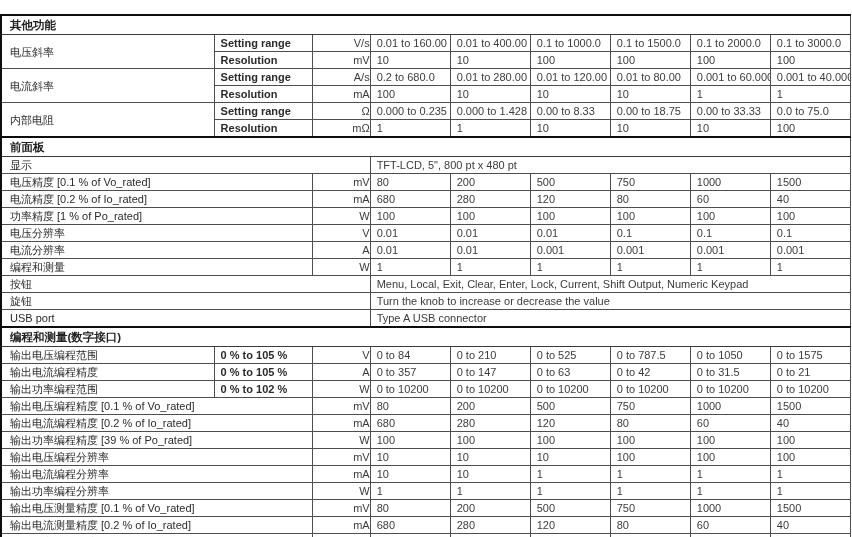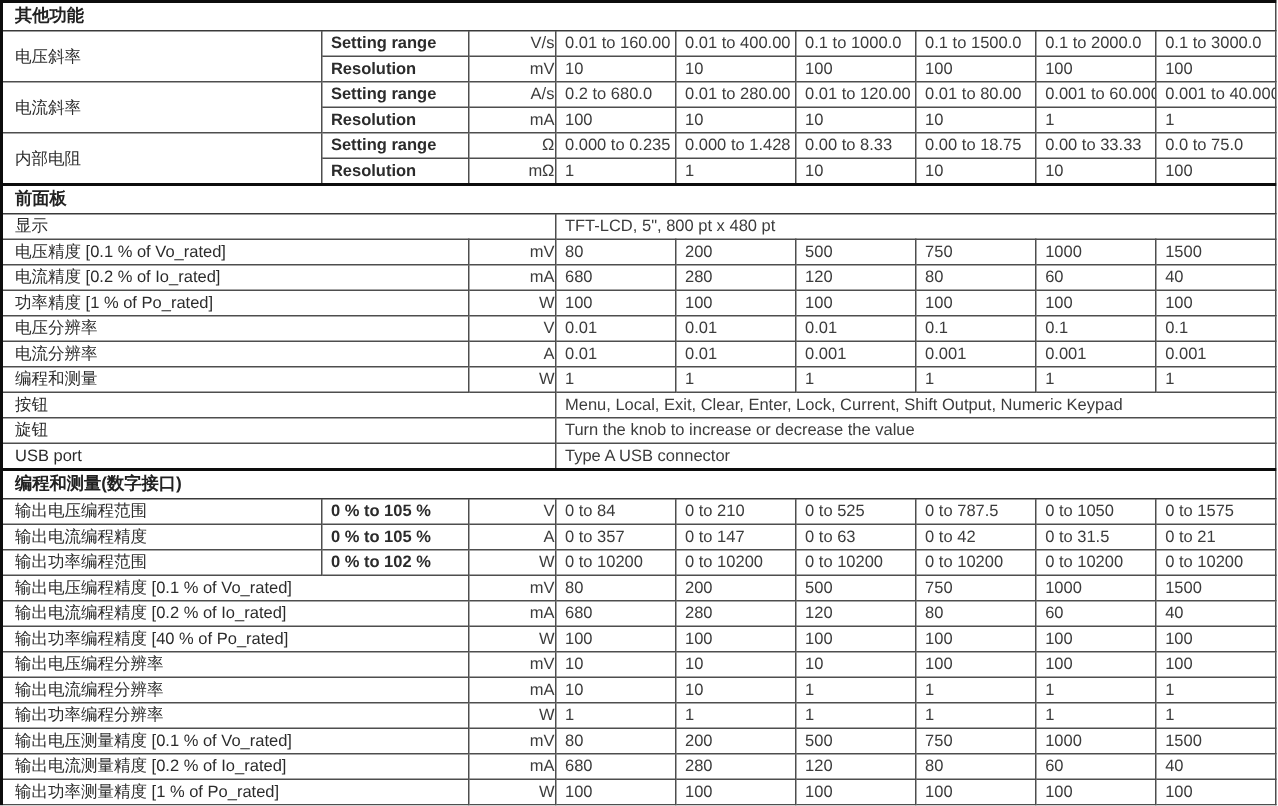--- a/index.html
+++ b/index.html
@@ -1,17 +1,17 @@
 <!DOCTYPE html>
 <html><head>
 <meta charset="utf-8">
 <style>
   html,body{margin:0;padding:0;background:#ffffff;}
   body{width:852px;height:537px;overflow:hidden;}
-  .page{width:852px;height:509px;background:#ffffff;box-sizing:border-box;padding-top:0;}
+  .page{width:852px;height:509px;background:#ffffff;box-sizing:border-box;padding-top:14px;}
   table.spec{
     border-collapse:collapse;
     table-layout:fixed;
     width:851px;
     height:534px;
     font-family:"Liberation Sans","DejaVu Sans",sans-serif;
     border-top:2px solid #0d0d0d;
     border-left:2px solid #0d0d0d;
     border-right:1px solid #0d0d0d;
     border-bottom:1px solid #0d0d0d;
@@ -258,21 +258,21 @@
           <td class="label-cell" colspan="2">输出电流编程精度 [0.2 % of Io_rated]</td>
           <td class="unit-cell">mA</td>
           <td class="value-cell">680</td>
           <td class="value-cell">280</td>
           <td class="value-cell">120</td>
           <td class="value-cell">80</td>
           <td class="value-cell">60</td>
           <td class="value-cell">40</td>
         </tr>
         <tr>
-          <td class="label-cell" colspan="2">输出功率编程精度 [40 % of Po_rated]</td>
+          <td class="label-cell" colspan="2">输出功率编程精度 [39 % of Po_rated]</td>
           <td class="unit-cell">W</td>
           <td class="value-cell">100</td>
           <td class="value-cell">100</td>
           <td class="value-cell">100</td>
           <td class="value-cell">100</td>
           <td class="value-cell">100</td>
           <td class="value-cell">100</td>
         </tr>
         <tr>
           <td class="label-cell" colspan="2">输出电压编程分辨率</td>

